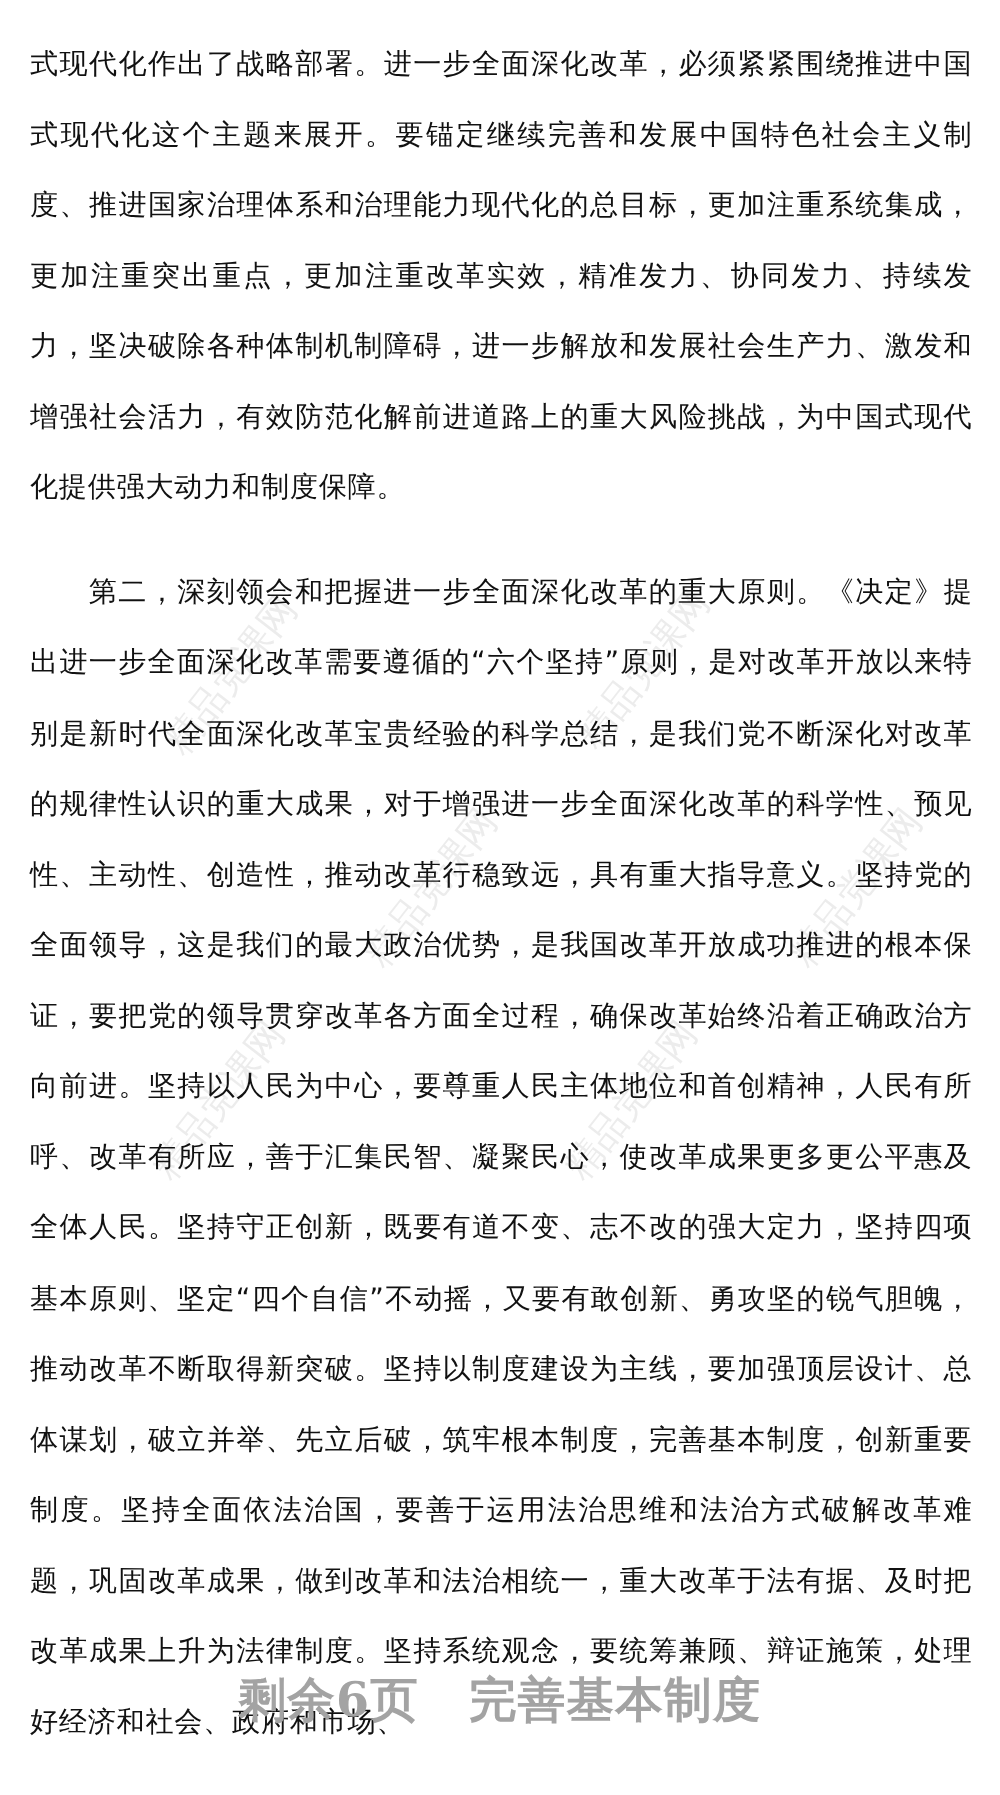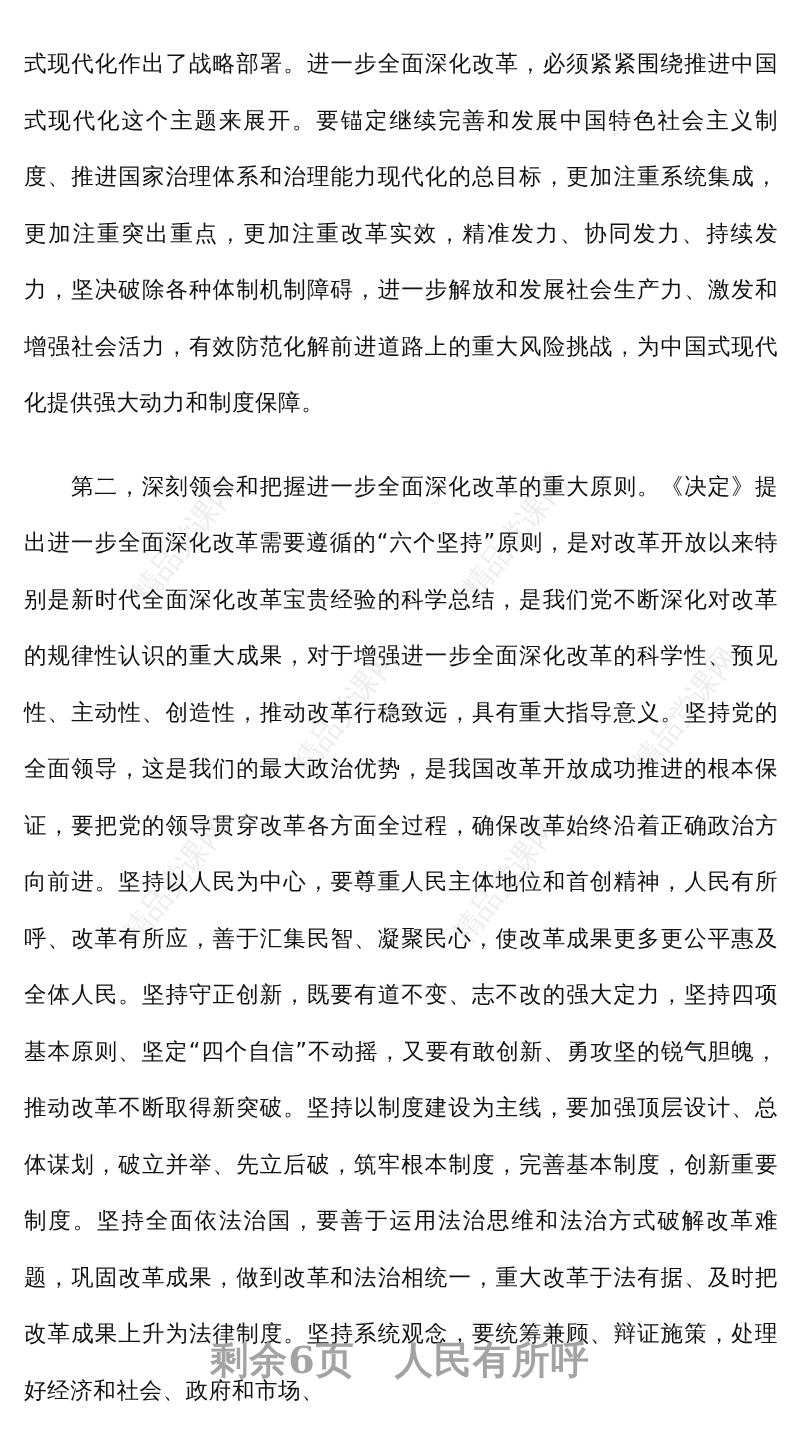--- a/index.html
+++ b/index.html
@@ -17,21 +17,21 @@
     }
     .page {
       position: absolute;
       left: 0; top: 0;
       width: 800px;
       height: 1436px;
     }
     .content {
       position: absolute;
       left: 24px;
-      top: 35px;
+      top: 23px;
       width: 754px;
     }
     .para {
       margin: 0;
       font-size: 22.5px;
       line-height: 56.5px;
       letter-spacing: 0.6px;
       text-align: justify;
       text-align-last: left;
       word-break: break-all;
@@ -88,16 +88,16 @@
     <p class="para">
       <span class="lead-bold"></span><span>式现代化作出了战略部署。进一步全面深化改革，必须紧紧围绕推进中国式现代化这个主题来展开。要锚定继续完善和发展中国特色社会主义制度、推进国家治理体系和治理能力现代化的总目标，更加注重系统集成，更加注重突出重点，更加注重改革实效，精准发力、协同发力、持续发力，坚决破除各种体制机制障碍，进一步解放和发展社会生产力、激发和增强社会活力，有效防范化解前进道路上的重大风险挑战，为中国式现代化提供强大动力和制度保障。</span>
     </p>
     <div class="para-gap"></div>
     <p class="para indent">
       <span class="lead-bold">第二，深刻领会和把握进一步全面深化改革的重大原则。</span><span>《决定》提出进一步全面深化改革需要遵循的“六个坚持”原则，是对改革开放以来特别是新时代全面深化改革宝贵经验的科学总结，是我们党不断深化对改革的规律性认识的重大成果，对于增强进一步全面深化改革的科学性、预见性、主动性、创造性，推动改革行稳致远，具有重大指导意义。坚持党的全面领导，这是我们的最大政治优势，是我国改革开放成功推进的根本保证，要把党的领导贯穿改革各方面全过程，确保改革始终沿着正确政治方向前进。坚持以人民为中心，要尊重人民主体地位和首创精神，人民有所呼、改革有所应，善于汇集民智、凝聚民心，使改革成果更多更公平惠及全体人民。坚持守正创新，既要有道不变、志不改的强大定力，坚持四项基本原则、坚定“四个自信”不动摇，又要有敢创新、勇攻坚的锐气胆魄，推动改革不断取得新突破。坚持以制度建设为主线，要加强顶层设计、总体谋划，破立并举、先立后破，筑牢根本制度，完善基本制度，创新重要制度。坚持全面依法治国，要善于运用法治思维和法治方式破解改革难题，巩固改革成果，做到改革和法治相统一，重大改革于法有据、及时把改革成果上升为法律制度。坚持系统观念，要统筹兼顾、辩证施策，处理好经济和社会、政府和市场、</span>
     </p>
   </div>
 
   <div class="footer">
-    <span>剩余6页</span><span class="gap"></span><span>人民有所呼</span>
+    <span>剩余6页</span><span class="gap"></span><span>完善基本制度</span>
   </div>
 
 </div>
 
 </body></html>

